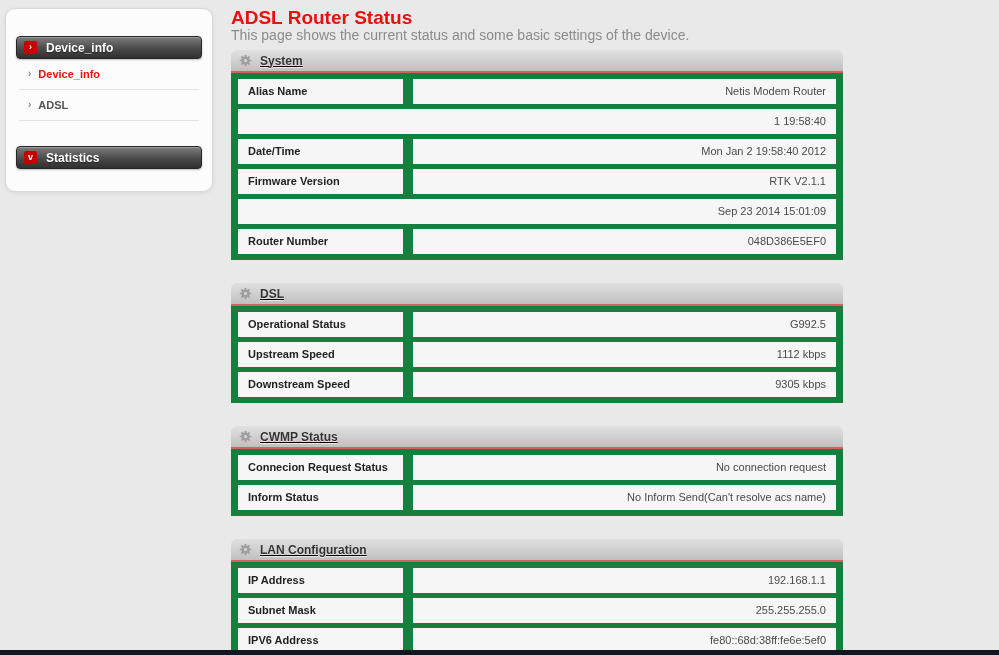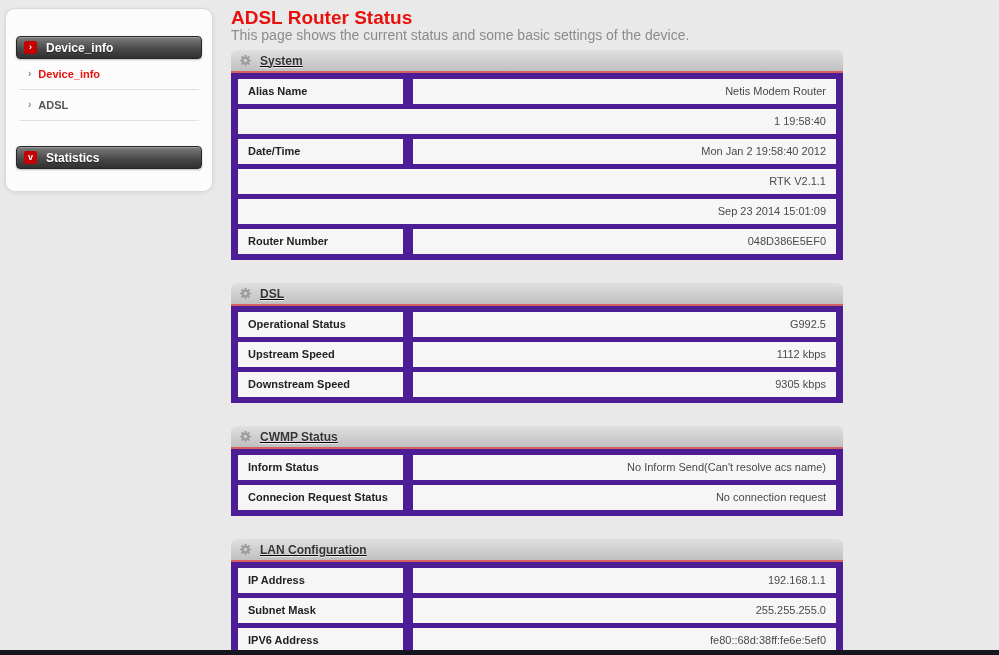--- a/index.html
+++ b/index.html
@@ -80,21 +80,21 @@
     border-bottom:2px solid #d66060;
     padding:0 8px;
     text-decoration:underline;
   }
   .section-header .gear { margin-right:8px; display:flex; }
   .section-title {
     font-size:12px; font-weight:bold; color:#333;
     text-shadow:0 1px 0 rgba(255,255,255,0.6);
   }
   .section-body {
-    background:#4c1d95;
+    background:#15803d;
     padding:6px 7px 1px 7px;
   }
   .kv-row { display:flex; margin-bottom:5px; }
   .kv-row .cell {
     background:#f6f6f6;
     font-size:11px; line-height:15px;
     padding:5px 10px;
   }
   .kv-row .k {
     width:165px; flex:0 0 auto;
@@ -159,20 +159,21 @@
         <div class="cell v">Netis Modem Router</div>
       </div>
       <div class="kv-row">
         <div class="cell v">1 19:58:40</div>
       </div>
       <div class="kv-row">
         <div class="cell k">Date/Time</div>
         <div class="cell v">Mon Jan 2 19:58:40 2012</div>
       </div>
       <div class="kv-row">
+        <div class="cell k">Firmware Version</div>
         <div class="cell v">RTK V2.1.1</div>
       </div>
       <div class="kv-row">
         <div class="cell v">Sep 23 2014 15:01:09</div>
       </div>
       <div class="kv-row">
         <div class="cell k">Router Number</div>
         <div class="cell v">048D386E5EF0</div>
       </div>
     </div>
@@ -221,27 +222,27 @@
             <rect x="8.7" y="1" width="2.6" height="18" rx="1" transform="rotate(135 10 10)"></rect>
             <circle cx="10" cy="10" r="6.2"></circle>
           </g>
           <circle cx="10" cy="10" r="2.6" fill="#d3d3d3"></circle>
         </svg>
       </span>
       <span class="section-title">CWMP Status</span>
     </div>
     <div class="section-body">
       <div class="kv-row">
+        <div class="cell k">Connecion Request Status</div>
+        <div class="cell v">No connection request</div>
+      </div>
+      <div class="kv-row">
         <div class="cell k">Inform Status</div>
         <div class="cell v">No Inform Send(Can't resolve acs name)</div>
       </div>
-      <div class="kv-row">
-        <div class="cell k">Connecion Request Status</div>
-        <div class="cell v">No connection request</div>
-      </div>
     </div>
   </div>
 
   <div class="section">
     <div class="section-header">
       <span class="gear">
         <svg width="13" height="13" viewBox="0 0 20 20">
           <g fill="#9d9d9d">
             <rect x="8.7" y="1" width="2.6" height="18" rx="1"></rect>
             <rect x="8.7" y="1" width="2.6" height="18" rx="1" transform="rotate(45 10 10)"></rect>

